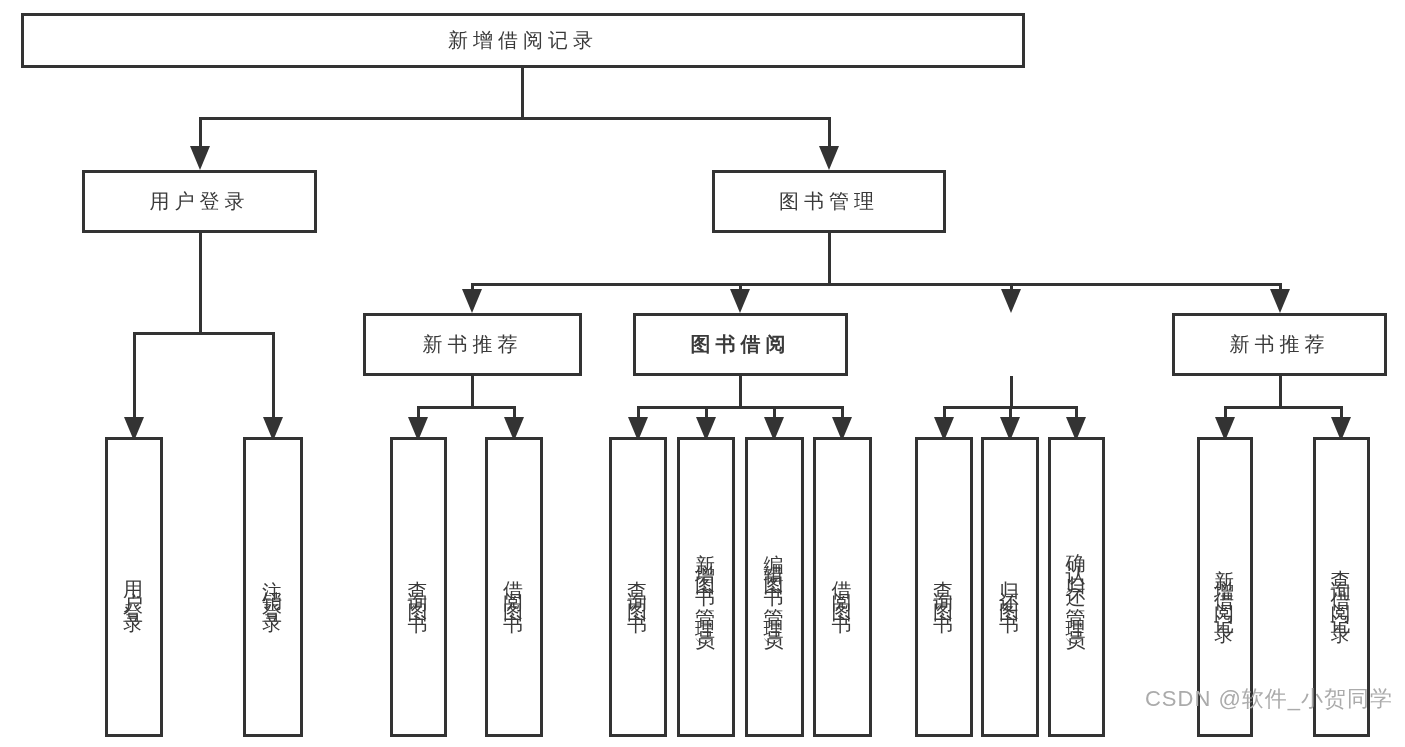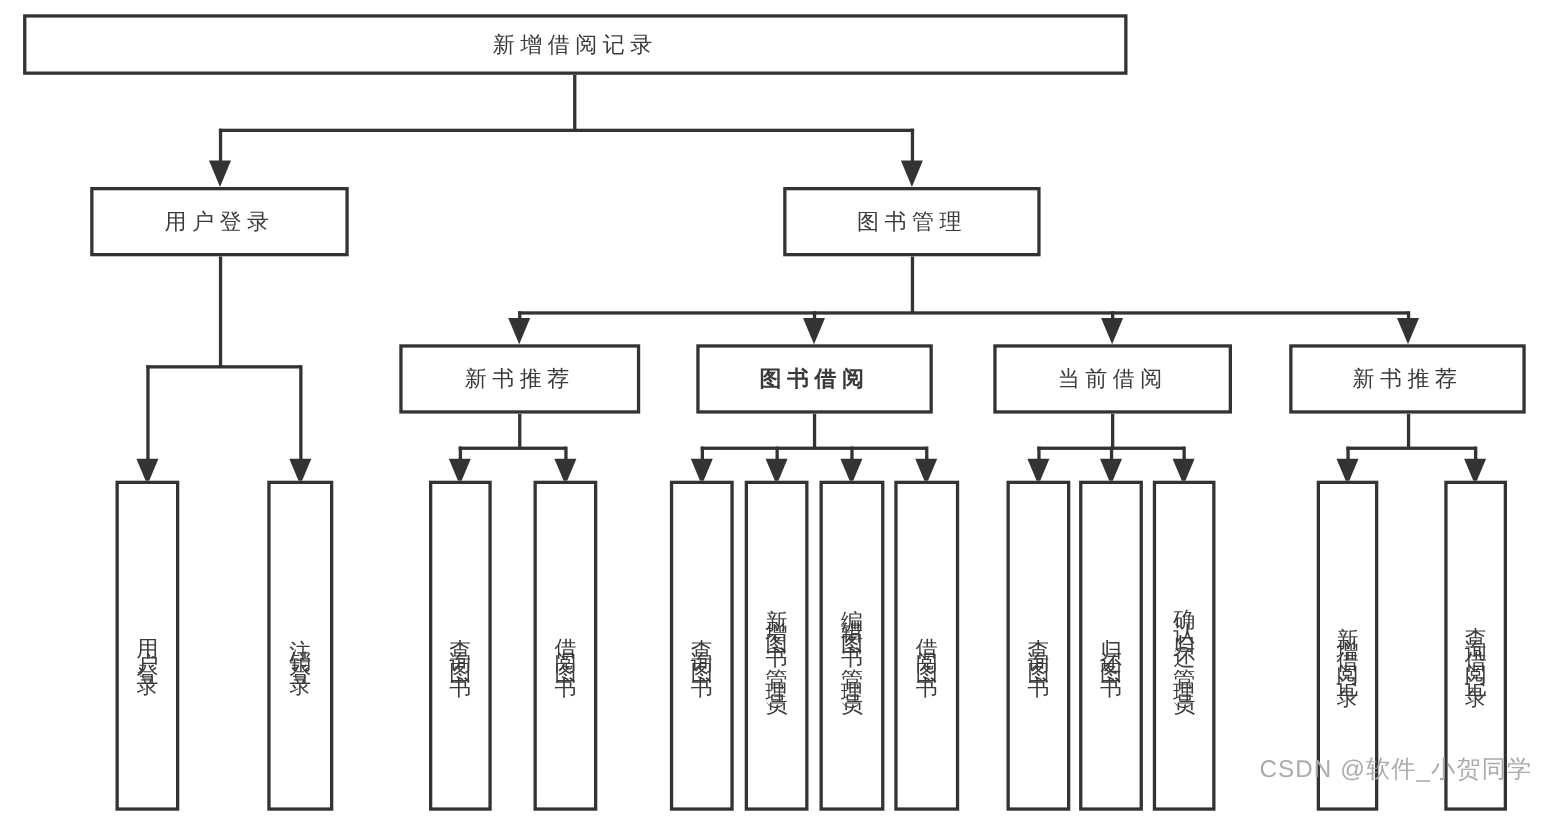--- a/index.html
+++ b/index.html
@@ -40,21 +40,20 @@
 
 <div class="stage" id="stage">
 
   <div class="box" style="left:21px;top:13px;width:1004px;height:55px;">新增借阅记录</div>
 
   <div class="box" style="left:82px;top:170px;width:235px;height:63px;">用户登录</div>
   <div class="box" style="left:712px;top:170px;width:234px;height:63px;">图书管理</div>
 
   <div class="box" style="left:363px;top:313px;width:219px;height:63px;">新书推荐</div>
   <div class="box" style="left:633px;top:313px;width:215px;height:63px;font-weight:bold;">图书借阅</div>
-  <div class="box" style="left:903px;top:313px;width:217px;height:63px;">当前借阅</div>
   <div class="box" style="left:1172px;top:313px;width:215px;height:63px;">新书推荐</div>
 
   <div class="box vbox" style="left:105px;top:437px;width:58px;height:300px;">用户登录</div>
   <div class="box vbox" style="left:243px;top:437px;width:60px;height:300px;">注销登录</div>
 
   <div class="box vbox" style="left:390px;top:437px;width:57px;height:300px;">查询图书</div>
   <div class="box vbox" style="left:485px;top:437px;width:58px;height:300px;">借阅图书</div>
 
   <div class="box vbox" style="left:609px;top:437px;width:58px;height:300px;">查询图书</div>
   <div class="box vbox" style="left:677px;top:437px;width:58px;height:300px;">新增图书（管理员）</div>

